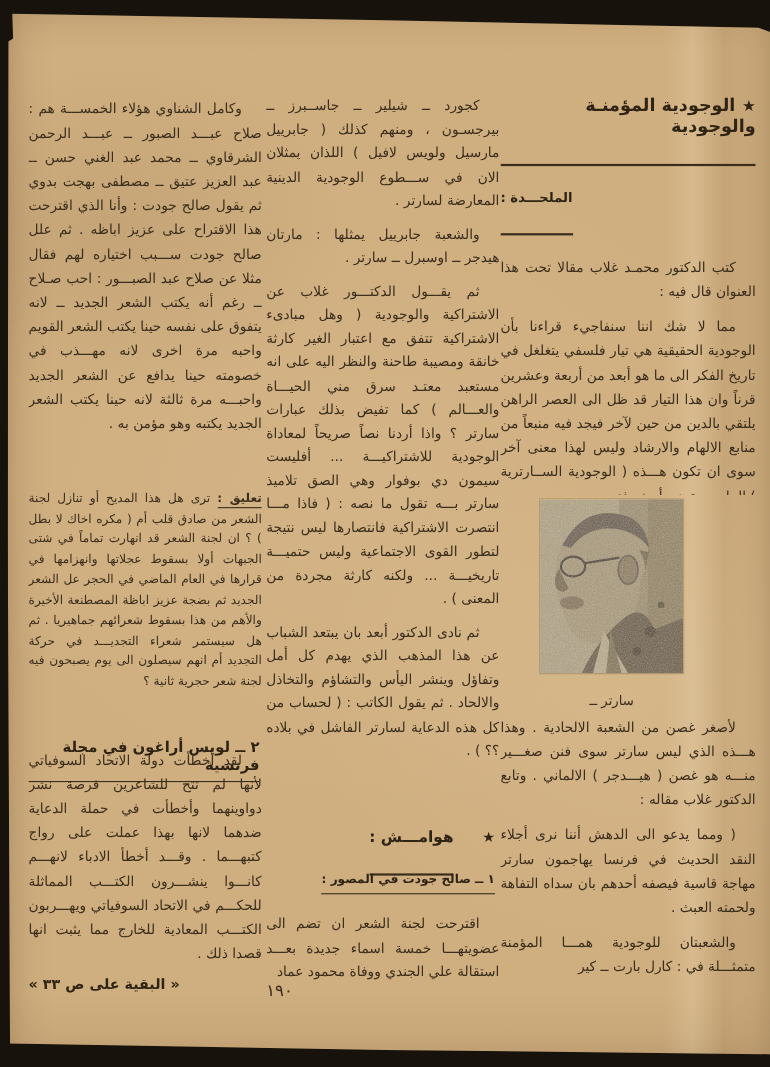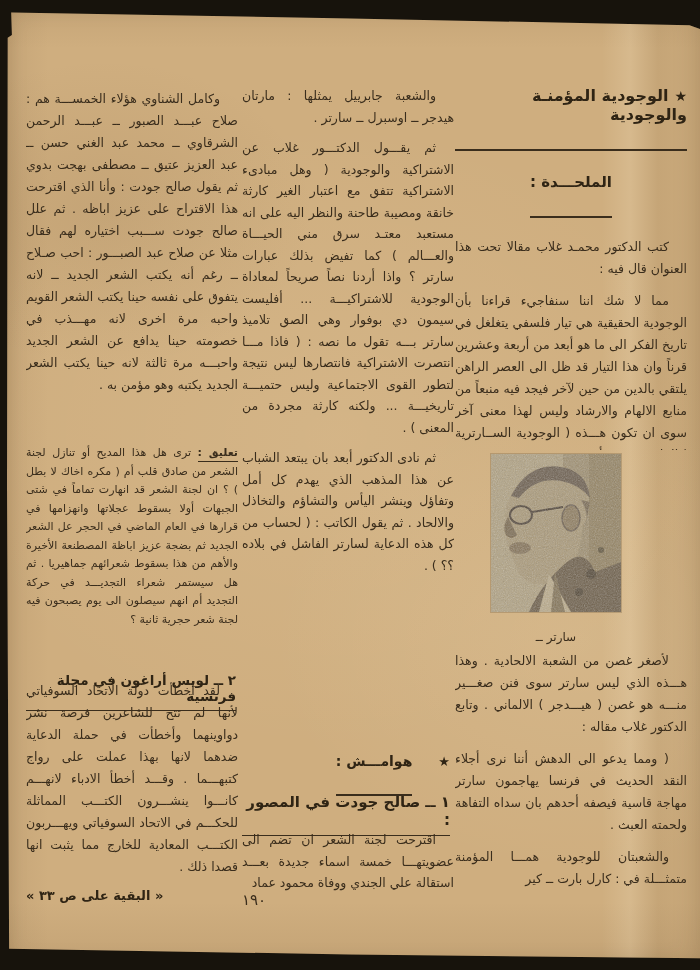--- a/index.html
+++ b/index.html
@@ -37,31 +37,31 @@
   }
   .col-middle p.body { line-height:21.5px; margin-bottom:9px; }
 
   .u  { display:inline-block; border-bottom:2px solid #3a2d1c; padding-bottom:25px; }
   .u2 { display:inline-block; border-bottom:1.5px solid #3a2d1c; padding-bottom:6px; }
 
   
   .rc-top { height:368px; overflow:hidden; }
   .rc-title1 { font-size:16px; font-weight:bold; text-align:right; margin:4px 0 22px; color:#2f2414; }
   .rc-title1 .star { margin-left:6px; font-size:14px; }
-  .rc-title2 { font-size:15px; font-weight:bold; text-align:center; margin:0 0 18px; color:#2f2414; }
+  .rc-title2 { font-size:12px; font-weight:bold; text-align:left; margin:0 0 18px; color:#2f2414; }
   .rc-photo { position:absolute; top:372px; right:66px; width:130px; }
   .rc-photo .photo-frame { width:130px; height:158px; box-shadow:0 0 0 1px rgba(90,70,45,0.25); }
   .rc-photo figcaption { font-size:12px; text-align:center; margin-top:18px; color:#3a2d1c; }
   .rc-rest { position:absolute; top:568px; right:0; left:0; height:302px; overflow:hidden; }
 
   
   .mc-top { height:662px; overflow:hidden; }
   .mc-fn-head { position:absolute; top:668px; right:4px; font-size:14px; font-weight:bold; color:#2f2414; }
   .mc-fn-head .star { margin-left:26px; font-size:13px; }
-  .mc-fn1-title { position:absolute; top:708px; right:4px; font-size:15px; font-weight:bold; color:#2f2414; }
+  .mc-fn1-title { position:absolute; top:708px; right:4px; font-size:11px; font-weight:bold; color:#2f2414; }
   .mc-fn1-text { position:absolute; top:744px; right:0; left:0; height:80px; overflow:hidden; }
   .mc-fn1-text p { margin-bottom:0; }
 
   
   .lc-p1 { height:354px; overflow:hidden; }
   .lc-comment { position:absolute; top:356px; right:0; left:0; height:192px; overflow:hidden;
     font-size:11px; line-height:18.5px; text-align:justify; }
   .lc-comment .cmt-label { font-weight:bold; border-bottom:1.5px solid #3a2d1c; padding-bottom:2px; }
   .lc-h2 { position:absolute; top:584px; right:2px; font-size:13.5px; font-weight:bold; color:#2f2414; }
   .lc-p2 { position:absolute; top:592px; right:0; left:0; height:212px; overflow:hidden; }
@@ -124,20 +124,21 @@
 
     <div class="rc-rest">
       <p class="body">لأصغر غصن من الشعبة الالحادية . وهذا هـــذه الذي ليس سارتر سوى فنن صغـــير منـــه هو غصن ( هيـــدجر ) الالماني . وتابع الدكتور غلاب مقاله :</p>
       <p class="body">( ومما يدعو الى الدهش أننا نرى أجلاء النقد الحديث في فرنسا يهاجمون سارتر مهاجة قاسية فيصفه أحدهم بان سداه التفاهة ولحمته العبث .</p>
       <p class="body">والشعبتان للوجودية همـــا المؤمنة متمثـــلة في : كارل بارت ــ كير</p>
     </div>
   </div>
 
   <div class="col col-middle">
     <div class="mc-top">
+      <p class="body">كجورد ــ شيلير ــ جاســبرز ــ بيرجسـون ، ومنهم كذلك ( جابرييل مارسيل ولويس لافيل ) اللذان يمثلان الان في ســـطوع الوجودية الدينية المعارضة لسارتر .</p>
       <p class="body">والشعبة جابرييل يمثلها : مارتان هيدجر ــ اوسبرل ــ سارتر .</p>
       <p class="body">ثم يقـــول الدكتـــور غلاب عن الاشتراكية والوجودية ( وهل مبادىء الاشتراكية تتفق مع اعتبار الغير كارثة خانقة ومصيبة طاحنة والنظر اليه على انه مستعبد معتـد سرق مني الحيـــاة والعـــالم ) كما تفيض بذلك عبارات سارتر ؟ واذا أردنا نصاً صريحاً لمعاداة الوجودية للاشتراكيـــة ... أفليست سيمون دي بوفوار وهي الصق تلاميذ سارتر بـــه تقول ما نصه : ( فاذا مـــا انتصرت الاشتراكية فانتصارها ليس نتيجة لتطور القوى الاجتماعية وليس حتميـــة تاريخيـــة ... ولكنه كارثة مجردة من المعنى ) .</p>
       <p class="body">ثم نادى الدكتور أبعد بان يبتعد الشباب عن هذا المذهب الذي يهدم كل أمل وتفاؤل وينشر اليأس والتشاؤم والتخاذل والالحاد . ثم يقول الكاتب : ( لحساب من كل هذه الدعاية لسارتر الفاشل في بلاده ؟؟ ) .</p>
     </div>
     <div class="mc-fn-head">
       <span class="star">★</span><span class="u">هوامـــش :</span>
     </div>
     <div class="mc-fn1-title">
       <span class="u2">١ ــ صالح جودت في المصور :</span>
     </div>

